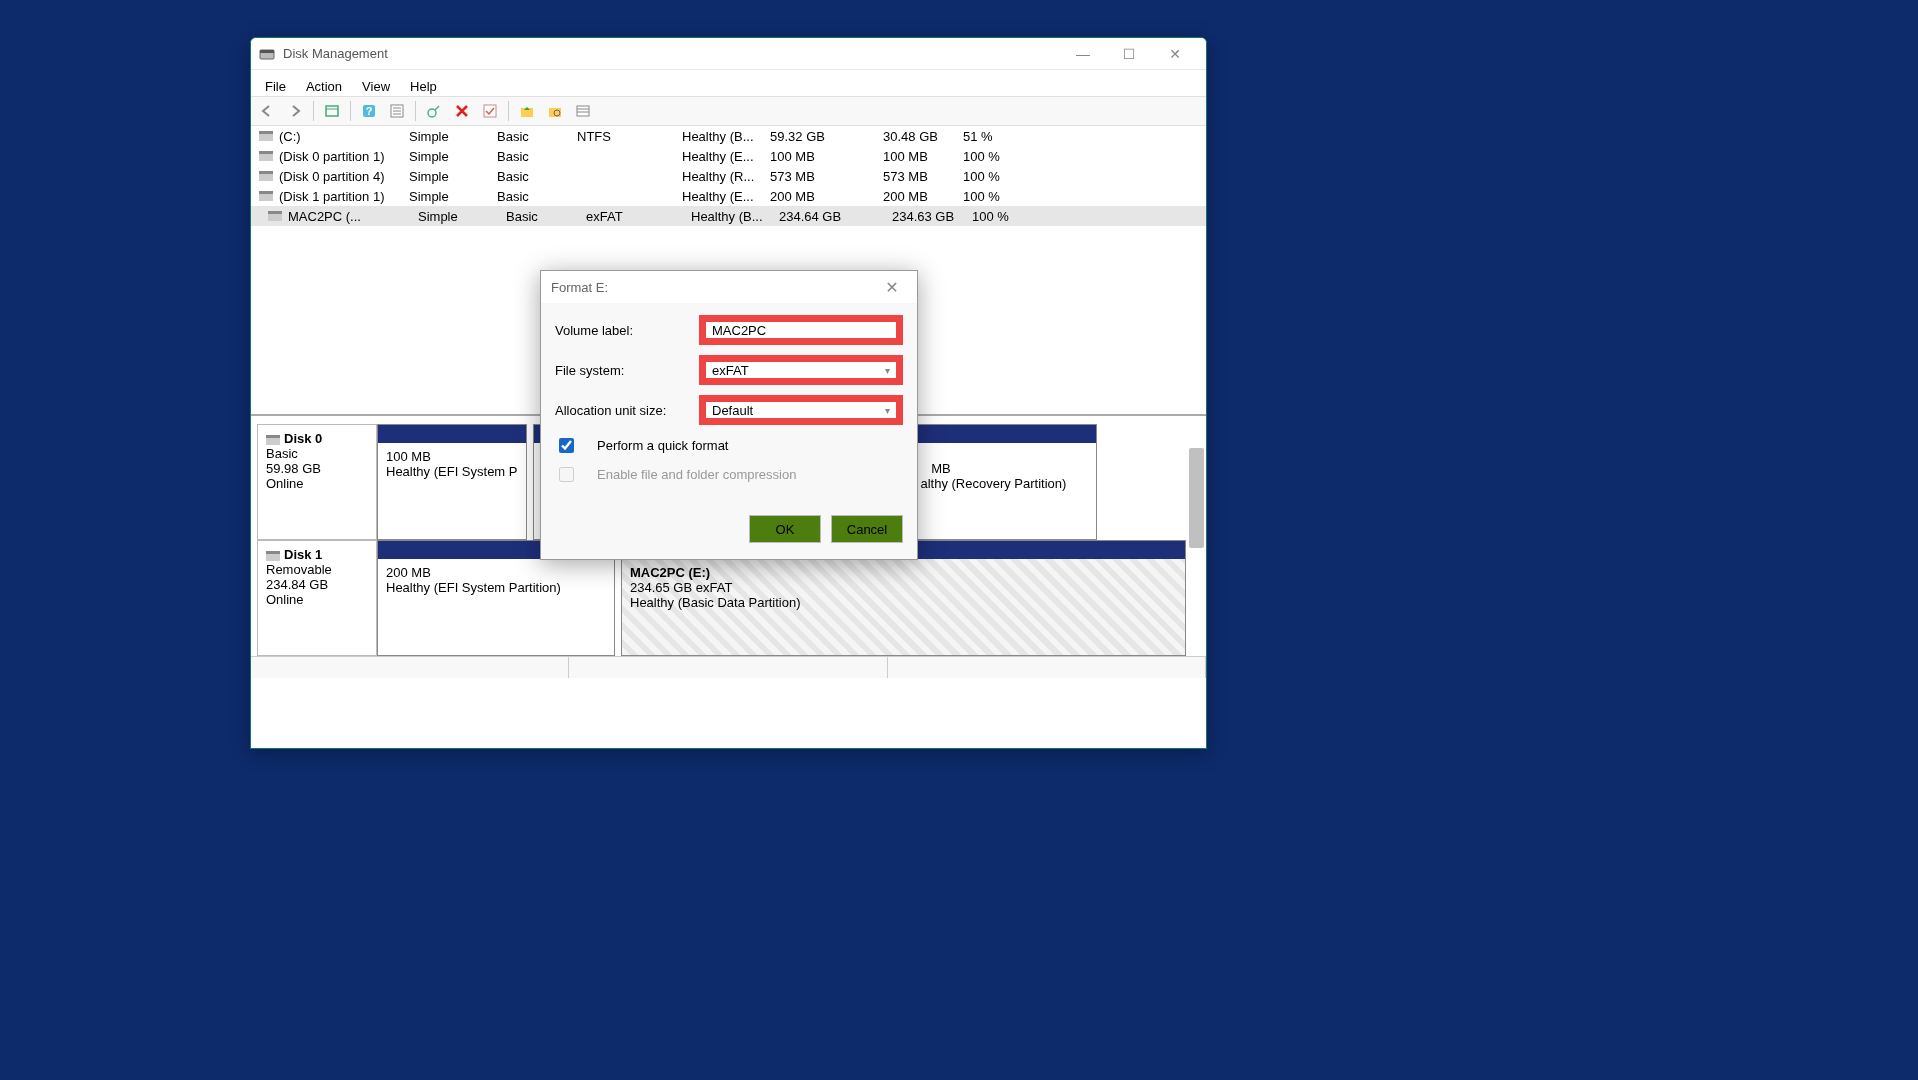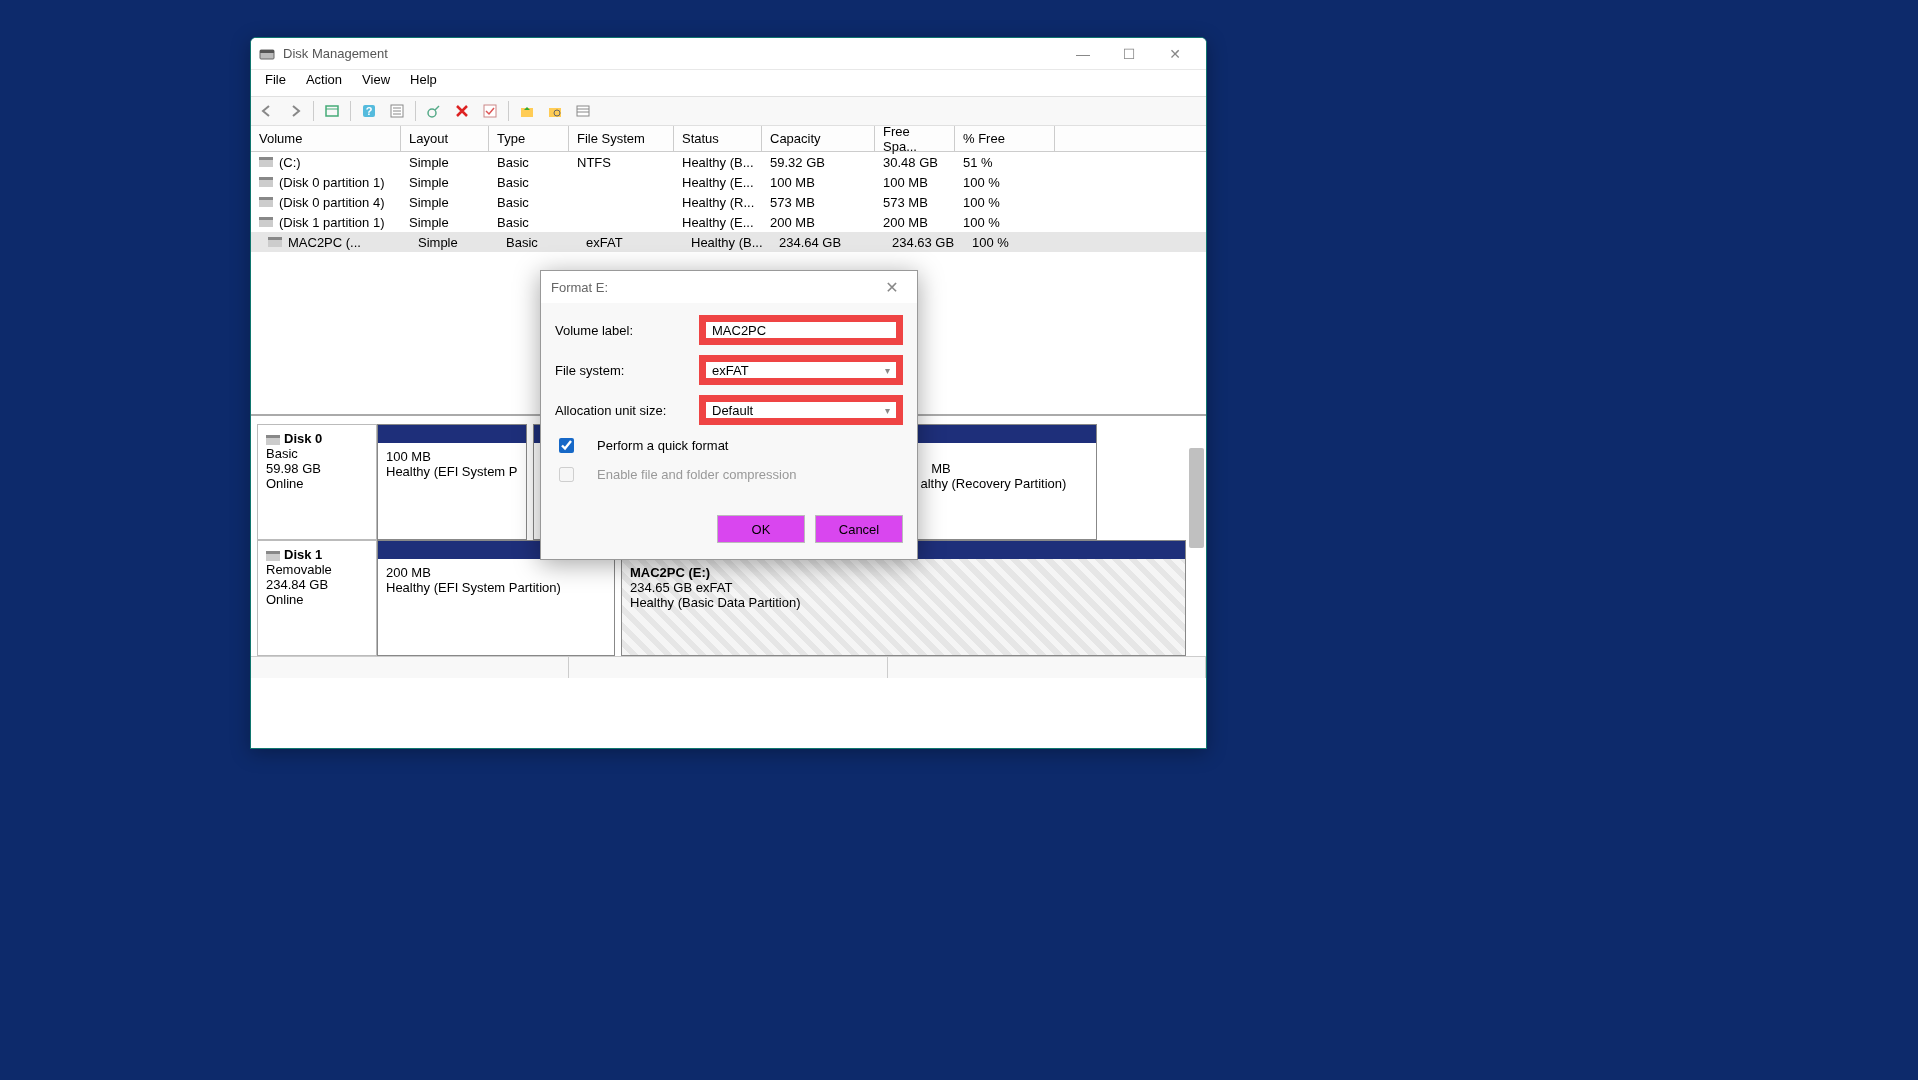--- a/index.html
+++ b/index.html
@@ -10,21 +10,21 @@
       background: #fff; border: 1px solid #0f766e; border-radius: 6px 6px 0 0;
       box-shadow: 0 4px 20px rgba(0,0,0,.3); overflow: hidden;
     }
     
     .titlebar { height: 32px; display: flex; align-items: center; padding: 0 8px; background: #fff; border-bottom: 1px solid #e8e8e8; }
     .titlebar-icon { width: 16px; height: 16px; margin-right: 8px; }
     .titlebar-title { flex: 1; font-size: 13px; color: #555; }
     .titlebar-btns { display: flex; gap: 0; }
     .titlebar-btn { width: 46px; height: 30px; display: flex; align-items: center; justify-content: center; font-size: 14px; color: #888; cursor: pointer; }
     
-    .menubar { height: 26px; display: flex; align-items: flex-start; padding: 0 6px; gap: 4px; font-size: 13px; }
+    .menubar { height: 26px; display: flex; align-items: flex-end; padding: 0 6px; gap: 4px; font-size: 13px; }
     .menu-item { padding: 2px 8px; cursor: pointer; }
     
     .toolbar { height: 30px; display: flex; align-items: center; padding: 0 4px; gap: 4px; background: #f8f8f8; border-top: 1px solid #e0e0e0; border-bottom: 1px solid #e0e0e0; }
     .tool-btn { width: 24px; height: 24px; display: flex; align-items: center; justify-content: center; cursor: pointer; border: 1px solid transparent; }
     .tool-sep { width: 1px; height: 20px; background: #ccc; margin: 0 2px; }
     
     .content-top { height: 290px; border-bottom: 2px solid #aaa; overflow: auto; }
     .grid-header { display: flex; background: #fdfdfd; border-bottom: 1px solid #ccc; font-size: 13px; height: 26px; }
     .grid-header > div { padding: 4px 8px; border-right: 1px solid #ccc; display: flex; align-items: center; }
     .grid-body { font-size: 13px; }
@@ -71,21 +71,21 @@
     .dlg-field label { width: 144px; }
     .dlg-field input[type=text], .dlg-field .select {
       flex: 1; height: 26px; border: 7px solid #ef4444; background: #fff; padding: 8px 6px; font-size: 13px;
       display: flex; align-items: center; justify-content: space-between;
     }
     .dlg-field .select { cursor: pointer; }
     .dlg-check { display: flex; align-items: center; gap: 20px; margin: 8px 0; }
     .dlg-check input { width: 15px; height: 15px; accent-color: #1668c7;}
     .dlg-check.disabled { color: #999; }
     .dlg-buttons { display: flex; justify-content: flex-end; gap: 10px; padding: 10px 14px 16px; }
-    .dlg-buttons button { width: 88px; height: 28px; background: #d946ef; border: 1px solid #bbb; font-size: 13px; cursor: pointer; text-align: center; }
+    .dlg-buttons button { width: 72px; height: 28px; background: #4d7c0f; border: 1px solid #bbb; font-size: 13px; cursor: pointer; text-align: center; }
     .chev { color:#888; font-size:10px; }
   </style>
 </head>
 <body>
 
 <div class="window">
   <div class="titlebar">
     <span class="titlebar-icon">
       <svg viewBox="0 0 16 16">
           <rect x="1" y="4" width="14" height="9" rx="1" fill="#bbb" stroke="#666"></rect>
@@ -174,30 +174,20 @@
     <div class="tool-btn">
         <svg width="16" height="16">
           <rect x="2" y="3" width="12" height="10" fill="#fff" stroke="#888"></rect>
           <line x1="2" y1="6" x2="14" y2="6" stroke="#888"></line>
           <line x1="2" y1="9" x2="14" y2="9" stroke="#888"></line>
         </svg>
       </div>
   </div>
 
   <div class="content-top">
-    <div class="grid-header">
-      <div class="col0">Volume</div>
-      <div class="col1">Layout</div>
-      <div class="col2">Type</div>
-      <div class="col3">File System</div>
-      <div class="col4">Status</div>
-      <div class="col5">Capacity</div>
-      <div class="col6">Free Spa...</div>
-      <div class="col7">% Free</div>
-    </div>
     <div class="grid-body" id="grid-body">
         <div class="grid-row">
           <div class="col0"><span class="vol-icon"></span>(C:)</div>
           <div class="col1">Simple</div>
           <div class="col2">Basic</div>
           <div class="col3">NTFS</div>
           <div class="col4">Healthy (B...</div>
           <div class="col5">59.32 GB</div>
           <div class="col6">30.48 GB</div>
           <div class="col7">51 %</div>

